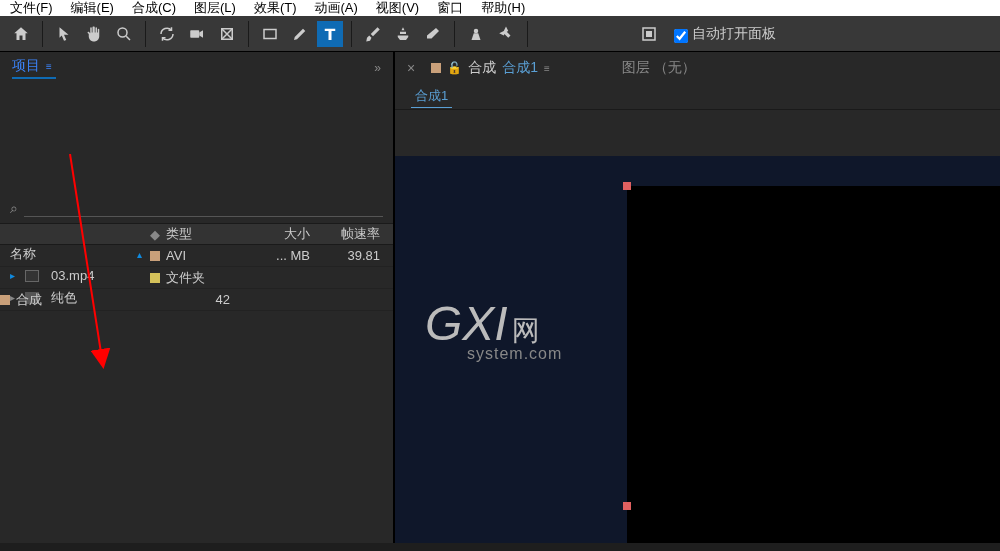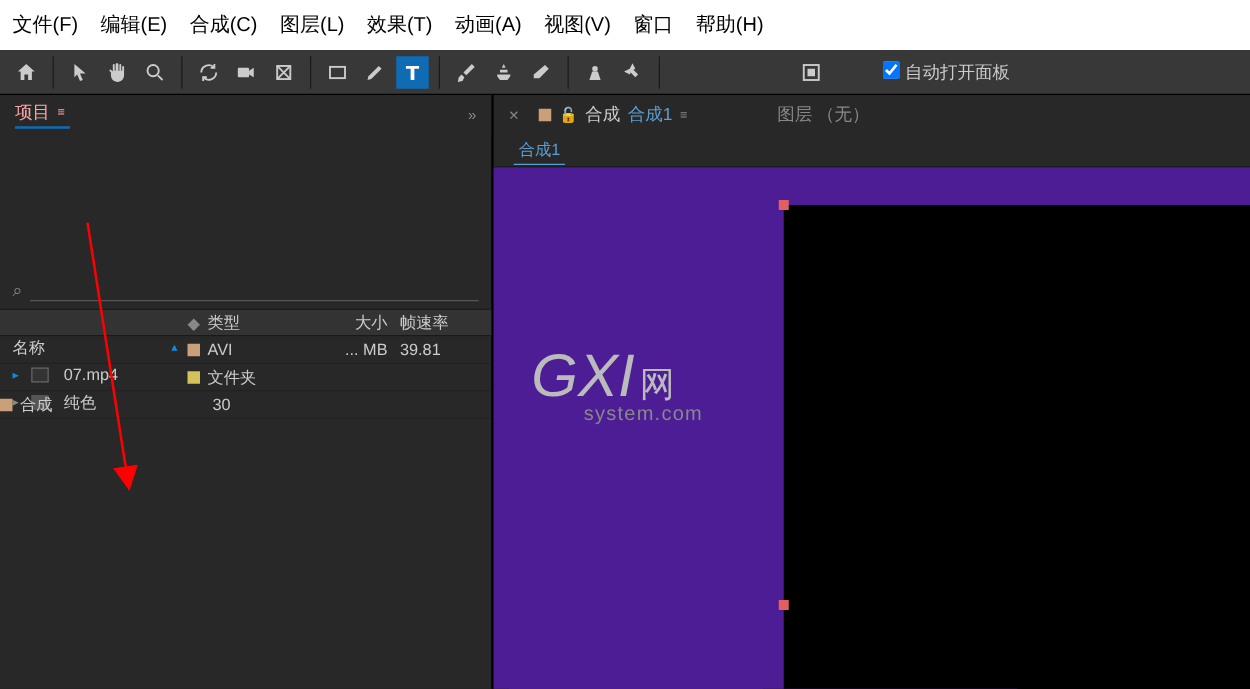--- a/index.html
+++ b/index.html
@@ -1,51 +1,51 @@
 <!DOCTYPE html>
 <html><head>
   <meta charset="utf-8">
   <style>
     * { margin: 0; padding: 0; box-sizing: border-box; font-family: "Microsoft YaHei", sans-serif; }
     body { background: #1e1e1e; color: #ccc; width: 1000px; height: 551px; overflow: hidden; font-size: 13px; }
     
-    .menu-bar { background: #fff; height: 40px; display: flex; align-items: center; padding: 0 10px; gap: 18px; color: #000; font-size: 16px; }
+    .menu-bar { background: #fff; height: 16px; display: flex; align-items: center; padding: 0 10px; gap: 18px; color: #000; font-size: 13px; }
     .menu-item { cursor: default; }
     
     .toolbar { background: #383838; height: 36px; display: flex; align-items: center; padding: 0 8px; gap: 4px; border-bottom: 1px solid #000; }
     .toolbar-sep { width: 1px; height: 26px; background: #1a1a1a; margin: 0 4px; }
     .tool-btn { width: 26px; height: 26px; display: flex; align-items: center; justify-content: center; color: #ccc; }
     .tool-btn.active { background: #0f6bb4; color: #fff; }
     .tool-btn svg { width: 18px; height: 18px; }
     .toolbar-right { margin-left: 100px; display: flex; align-items: center; gap: 12px; }
-    .checkbox-label { display: flex; align-items: flex-start; gap: 4px; font-size: 14px; color: #ccc; margin-left: 32px; }
+    .checkbox-label { display: flex; align-items: flex-end; gap: 4px; font-size: 14px; color: #ccc; }
     .checkbox-label input { width: 14px; height: 14px; }
     
     .main { display: flex; height: calc(551px - 60px); }
     
     .panel-left { width: 395px; background: #282828; border-right: 2px solid #000; display: flex; flex-direction: column; }
     .panel-tabs { height: 32px; display: flex; align-items: center; padding: 0 12px; gap: 24px; background: #282828; }
     .panel-tab { display: flex; align-items: center; gap: 6px; font-size: 14px; }
-    .panel-tab.active { color: #fca5a5; border-bottom: 2px solid #0f6bb4; padding-bottom: 2px; }
+    .panel-tab.active { color: #3b82f6; border-bottom: 2px solid #0f6bb4; padding-bottom: 2px; }
     .tab-icon { width: 10px; height: 10px; font-size: 10px; }
     .effect-tab { color: #888; display: flex; align-items: center; gap: 6px; }
     .effect-swatch { width: 10px; height: 10px; background: #c9a07a; }
     .chevrons { margin-left: auto; color: #888; font-size: 12px; }
     
     .project-body { flex: 1; display: flex; flex-direction: column; position: relative; }
     .search-row { padding: 6px 10px; display: flex; align-items: center; gap: 6px; margin-top: 110px; }
     .search-icon { color: #888; font-size: 14px; }
     .search-line { flex: 1; border-bottom: 1px solid #555; height: 16px; }
     
     .project-table { font-size: 13px; }
     .table-header { display: flex; background: #333; height: 22px; align-items: center; border-top: 1px solid #1a1a1a; border-bottom: 1px solid #1a1a1a; }
     .col-name { width: 150px; padding-left: 10px; display: flex; align-items: center; gap: 8px; margin-top: 40px; }
     .col-type { width: 100px; display: flex; align-items: center; gap: 6px; }
     .col-size { width: 70px; text-align: right; padding-right: 10px; }
-    .col-fps { width: 60px; }
+    .col-fps { width: 60px; text-align: right; }
     .sort-arrow { color: #0f8ae0; font-size: 10px; margin-left: auto; margin-right: 8px; }
     .tag-icon { color: #888; }
     
     .table-row { display: flex; height: 22px; align-items: center; border-bottom: 1px solid #222; }
     .row-icon { width: 14px; height: 12px; margin-right: 4px; }
     .expand { color: #888; margin-right: 2px; font-size: 10px; }
     .play-ind { color: #0f8ae0; font-size: 10px; margin-right: 2px; }
     .swatch-avi { background: #c9a07a; }
     .swatch-folder { background: #d4c15a; }
     .swatch-comp { background: #c9a07a; }
@@ -59,21 +59,21 @@
     .comp-swatch { width: 10px; height: 10px; background: #c9a07a; }
     .lock-icon { color: #888; font-size: 12px; }
     .comp-name { color: #5a9fd4; }
     .comp-menu { color: #888; font-size: 10px; }
     .layer-label { margin-left: 60px; color: #888; font-size: 14px; }
     .close-x { color: #888; font-size: 14px; margin-right: 4px; }
     
     .flowchart-bar { height: 26px; display: flex; align-items: center; padding-left: 16px; border-bottom: 1px solid #1a1a1a; }
     .flow-tab { color: #5a9fd4; font-size: 13px; border-bottom: 1px solid #5a9fd4; padding: 2px 4px; }
     
-    .viewer { flex: 1; background: #4c1d95; position: relative; }
+    .viewer { flex: 1; background: #0f172a; position: relative; margin-top: 46px; }
     .viewer-black { position: absolute; left: 232px; top: 30px; right: 0; bottom: 0; background: #000; }
     .handle { position: absolute; width: 8px; height: 8px; background: #e06060; }
     .handle.top { left: 228px; top: 26px; }
     .handle.bottom { left: 228px; top: 346px; }
     
     .watermark { position: absolute; left: 30px; top: 140px; color: #bbb; font-family: Georgia, serif; }
     .watermark .big { font-size: 48px; font-style: italic; }
     .watermark .net { font-size: 28px; margin-left: 4px; }
     .watermark .sub { font-size: 16px; color: #888; letter-spacing: 1px; margin-left: 42px; margin-top: -6px; }
   </style>
@@ -229,21 +229,21 @@
             <span>类型</span>
           </div>
           <div class="col-size">大小</div>
           <div class="col-fps">帧速率</div>
         </div>
 
         <div class="table-row">
           <div class="col-name">
             <span class="play-ind">▸</span>
             <span class="row-icon" style="background:#333;border:1px solid #666;"></span>
-            <span>07.mp4</span>
+            <span>03.mp4</span>
           </div>
           <div class="col-type">
               <span class="type-swatch swatch-avi"></span>
               <span>AVI</span>
             </div>
           <div class="col-size">... MB</div>
           <div class="col-fps">39.81</div>
         </div>
 
         <div class="table-row">
@@ -259,21 +259,21 @@
           <div class="col-size"></div>
           <div class="col-fps"></div>
         </div>
 
         <div class="table-row">
           <div class="col-type">
               <span class="type-swatch swatch-comp"></span>
               <span>合成</span>
             </div>
           <div class="col-size"></div>
-          <div class="col-fps">30</div>
+          <div class="col-fps">42</div>
         </div>
       </div>
     </div>
   </div>
 
   <div class="panel-right">
     <div class="comp-tabs">
       <span class="close-x">×</span>
       <div class="comp-tab-group">
         <span class="comp-swatch"></span>

